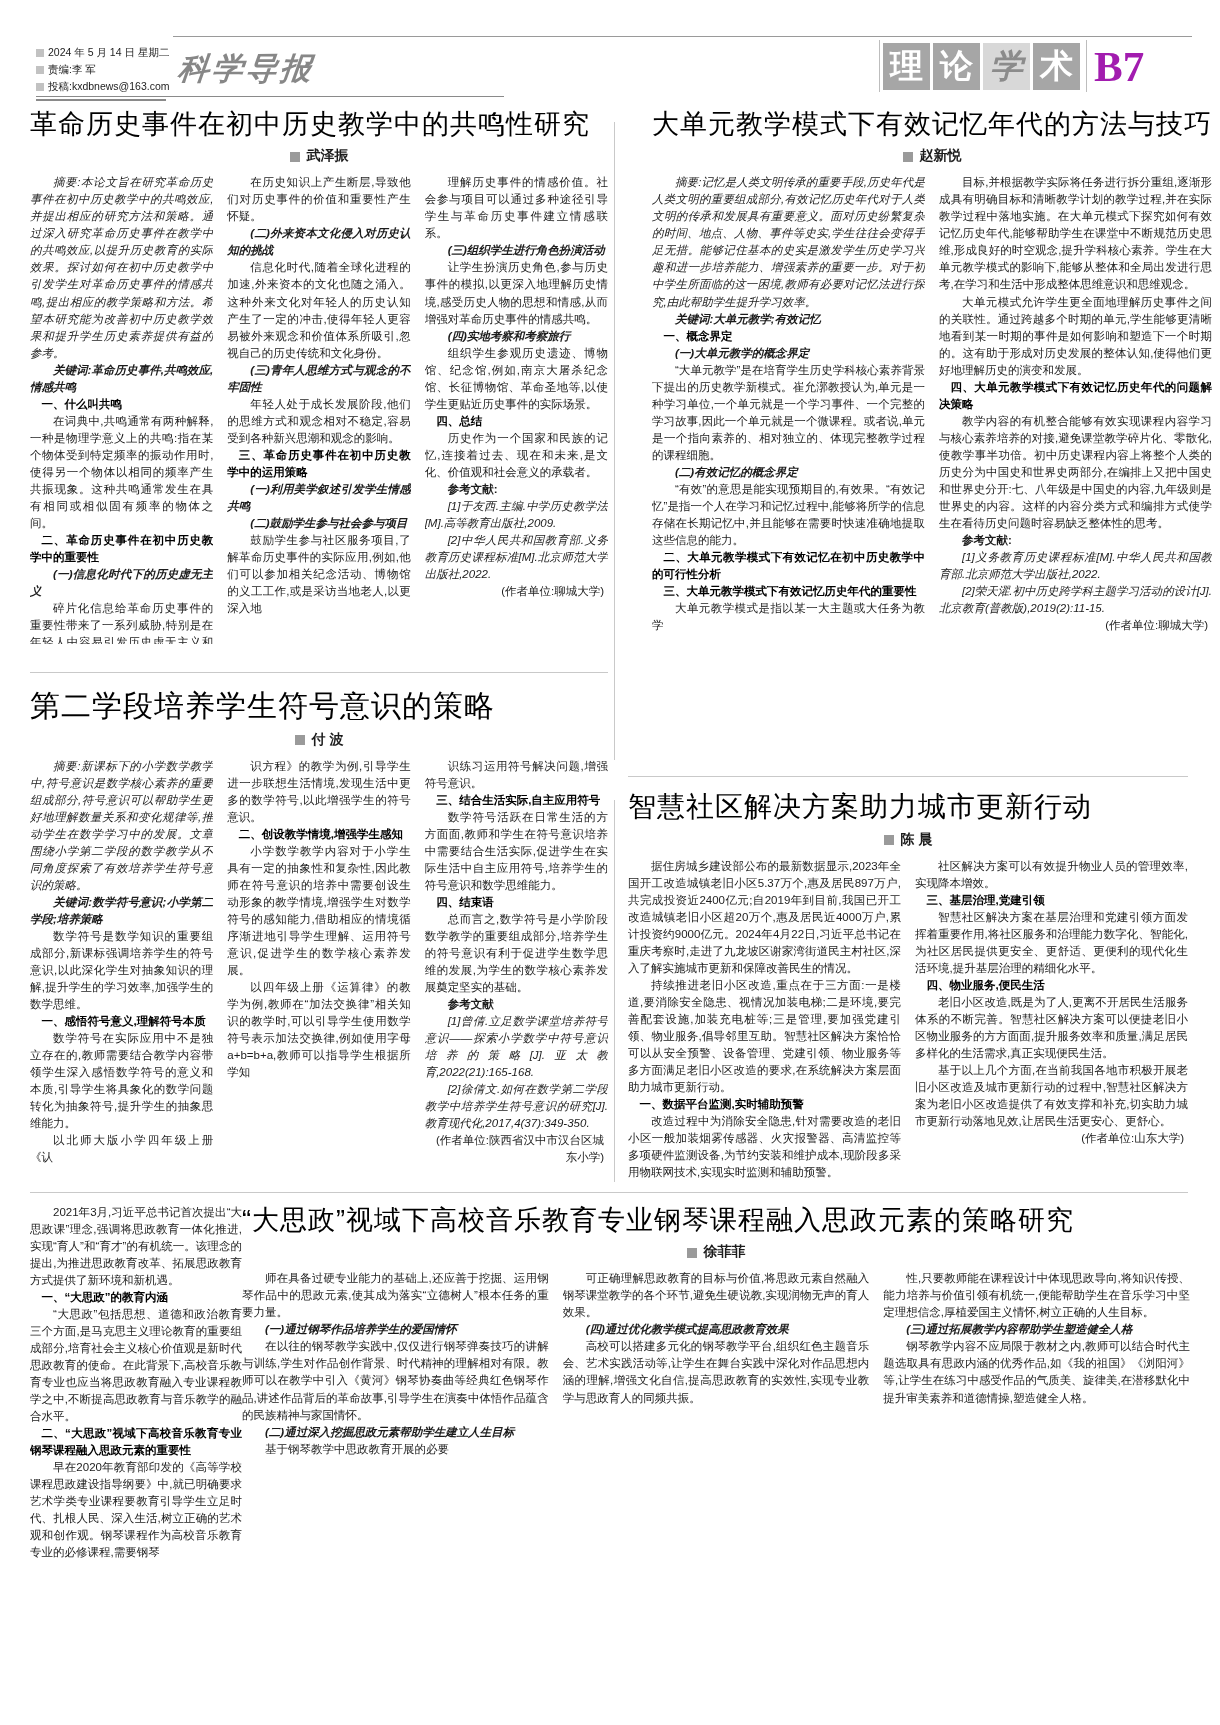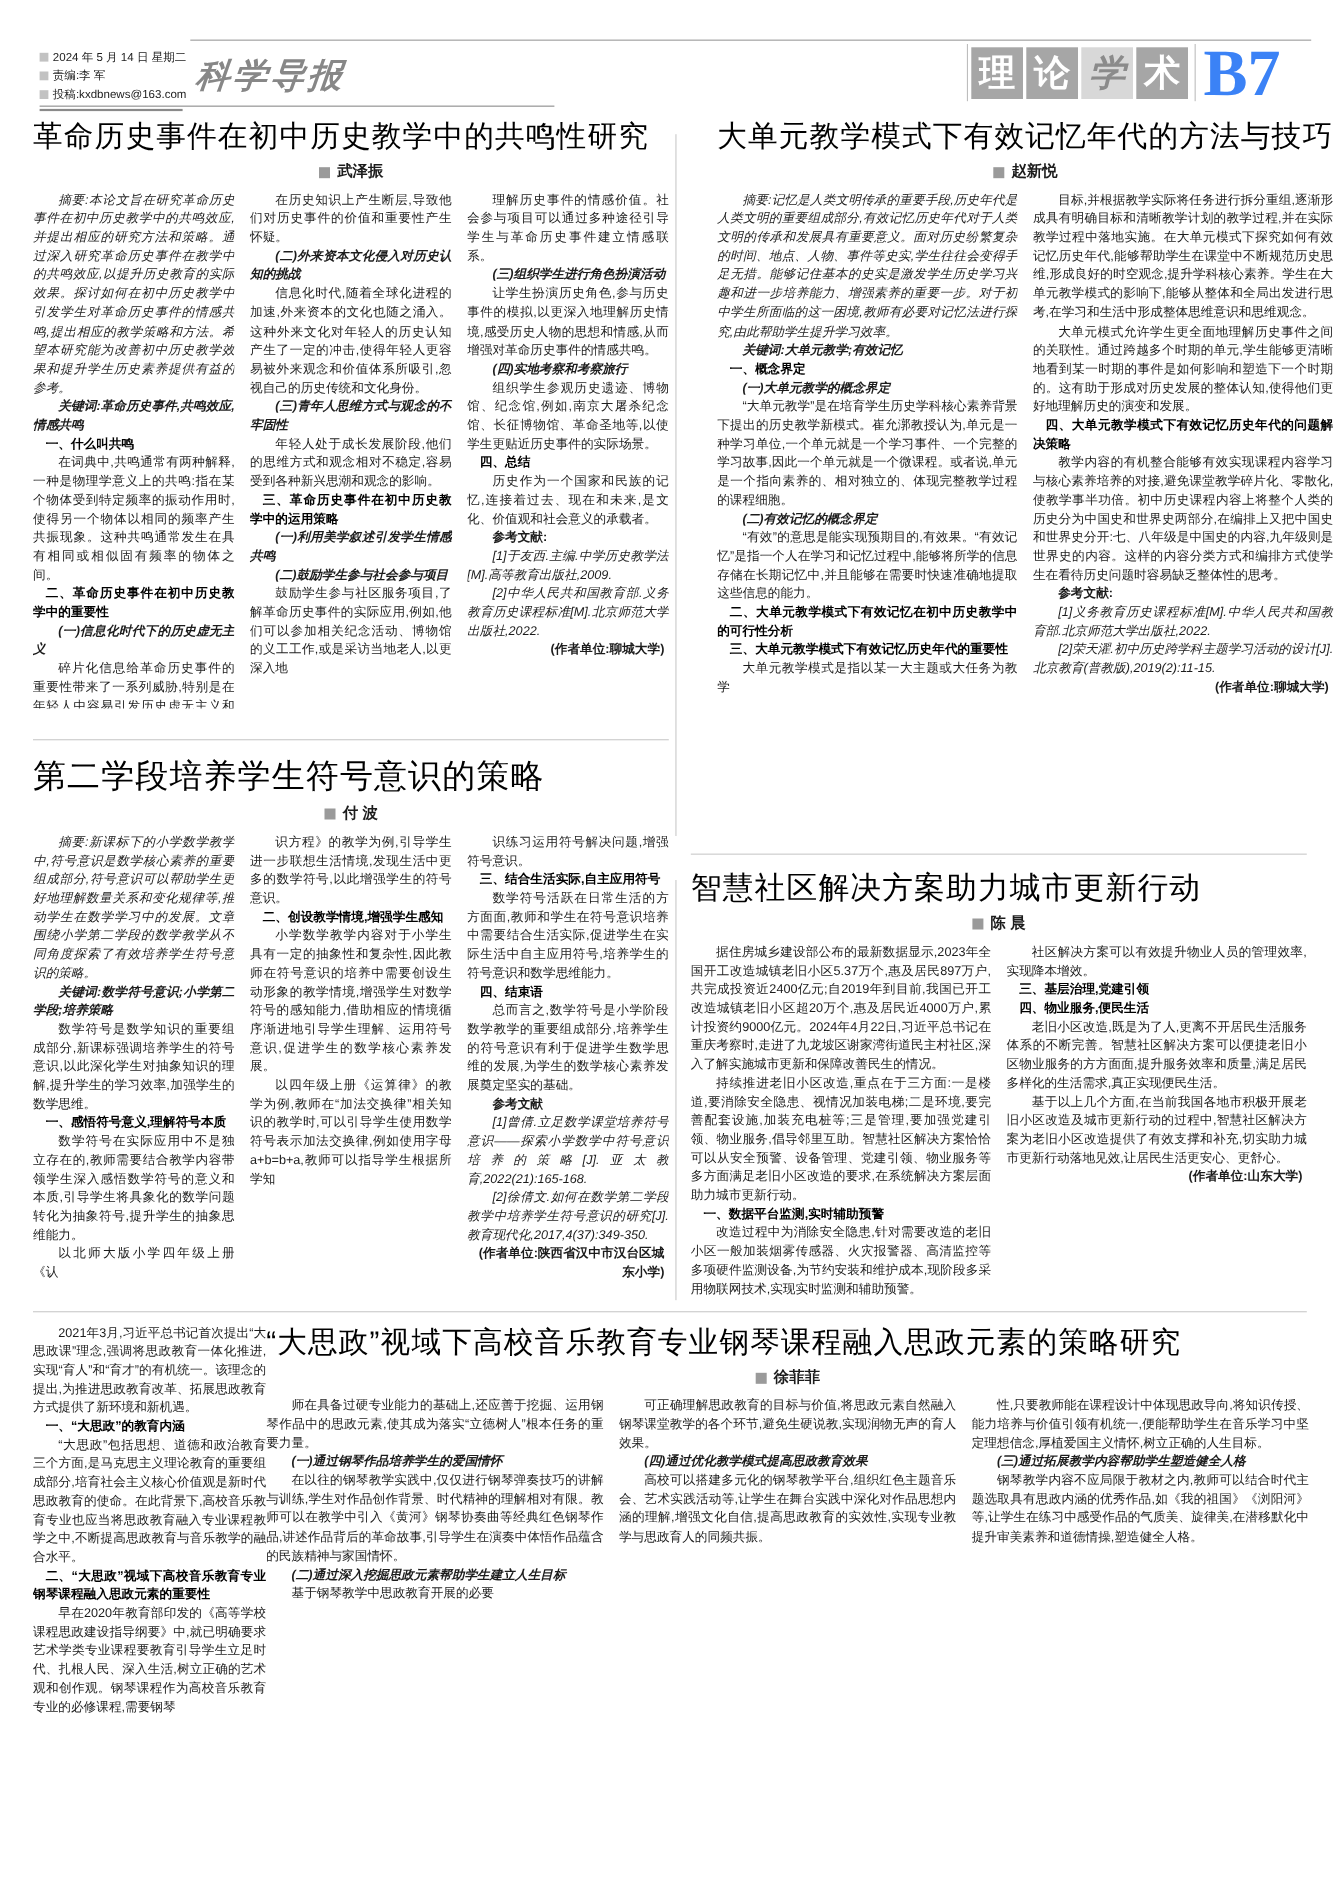--- a/index.html
+++ b/index.html
@@ -11,40 +11,40 @@
         border-bottom:2px solid #8a8a8a;padding-bottom:5px;white-space:nowrap;}
   .meta-under{position:absolute;left:36px;top:96px;width:468px;border-top:1px solid #8a8a8a;}
   .sq{display:inline-block;width:8px;height:8px;background:#c2c2c2;margin-right:4px;vertical-align:middle;}
   .logo{position:absolute;left:178px;top:48px;font-size:31px;font-weight:bold;font-style:italic;
         color:#878787;letter-spacing:3px;transform:skewX(-6deg);}
   .mast{position:absolute;left:876px;top:40px;height:52px;display:flex;align-items:center;}
   .mast .vln{width:1px;height:52px;background:#bdbdbd;margin:0 3px;}
   .mast .box{width:47px;height:47px;background:#a6a6a6;color:#ffffff;font-weight:bold;font-size:33px;
              display:flex;align-items:center;justify-content:center;margin-right:3px;}
   .mast .box.light{background:#d8d8d8;color:#8b8b8b;font-style:italic;}
-  .pageno{font-family:"Liberation Serif","DejaVu Serif",serif;font-weight:bold;font-size:60px;color:#3b82f6;margin-left:4px;}
+  .pageno{font-family:"Liberation Serif","DejaVu Serif",serif;font-weight:bold;font-size:43px;color:#a21caf;margin-left:4px;}
   
   .vdiv,.hdiv{position:absolute;background:#c9c9c9;}
   .vdiv{width:1px;} .hdiv{height:1px;}
   
   .article{position:absolute;}
   .art-title{text-align:left;font-weight:normal;font-size:27px;letter-spacing:1px;line-height:1.2;margin:0;color:#000;}
   .byline{text-align:center;font-size:14px;font-weight:bold;margin:7px 0 9px;}
   .bsq{display:inline-block;width:10px;height:10px;background:#9a9a9a;margin-right:7px;vertical-align:middle;}
   .cols{display:flex;gap:14px;}
   .col{flex:1;overflow:hidden;font-size:11.5px;line-height:1.48;text-align:justify;}
   .col p{margin:0;}
   .p{text-indent:2em;}
   .h{font-weight:bold;text-indent:1em;color:#000;}
   .sub{font-weight:bold;font-style:italic;text-indent:2em;}
   .abs{font-style:italic;text-indent:2em;}
   .kw{font-style:italic;font-weight:bold;text-indent:2em;}
   .refh{font-weight:bold;text-indent:2em;}
   .ref{font-style:italic;text-indent:2em;}
-  .sig{text-align:right;font-weight:bold;padding-right:4px;}
+  .sig{text-align:right;font-weight:normal;padding-right:4px;}
   
   #a1{left:30px;top:108px;width:578px;} #a1 .cols{height:470px;}
   #a2{left:628px;top:108px;width:560px;margin-left:24px;} #a2 .cols{height:576px;}
   #a3{left:30px;top:688px;width:578px;} #a3 .art-title{font-size:30px;} #a3 .cols{height:416px;}
   #a4{left:628px;top:790px;width:560px;} #a4 .art-title{font-size:28px;} #a4 .cols{height:322px;}
   #a5{left:30px;top:1204px;width:1160px;display:flex;}
   #a5 .first-col{width:212px;flex:none;height:505px;}
   #a5 .right{flex:1;display:flex;flex-direction:column;}
   #a5 .art-title{font-size:27px;}
   #a5 .cols{height:420px;}
@@ -185,20 +185,21 @@
     <div class="cols">
         <div class="col">
           <p class="p">据住房城乡建设部公布的最新数据显示,2023年全国开工改造城镇老旧小区5.37万个,惠及居民897万户,共完成投资近2400亿元;自2019年到目前,我国已开工改造城镇老旧小区超20万个,惠及居民近4000万户,累计投资约9000亿元。2024年4月22日,习近平总书记在重庆考察时,走进了九龙坡区谢家湾街道民主村社区,深入了解实施城市更新和保障改善民生的情况。</p>
           <p class="p">持续推进老旧小区改造,重点在于三方面:一是楼道,要消除安全隐患、视情况加装电梯;二是环境,要完善配套设施,加装充电桩等;三是管理,要加强党建引领、物业服务,倡导邻里互助。智慧社区解决方案恰恰可以从安全预警、设备管理、党建引领、物业服务等多方面满足老旧小区改造的要求,在系统解决方案层面助力城市更新行动。</p>
           <p class="h">一、数据平台监测,实时辅助预警</p>
           <p class="p">改造过程中为消除安全隐患,针对需要改造的老旧小区一般加装烟雾传感器、火灾报警器、高清监控等多项硬件监测设备,为节约安装和维护成本,现阶段多采用物联网技术,实现实时监测和辅助预警。</p>
         </div>
         <div class="col">
           <p class="p">社区解决方案可以有效提升物业人员的管理效率,实现降本增效。</p>
           <p class="h">三、基层治理,党建引领</p>
+          <p class="p">智慧社区解决方案在基层治理和党建引领方面发挥着重要作用,将社区服务和治理能力数字化、智能化,为社区居民提供更安全、更舒适、更便利的现代化生活环境,提升基层治理的精细化水平。</p>
           <p class="h">四、物业服务,便民生活</p>
           <p class="p">老旧小区改造,既是为了人,更离不开居民生活服务体系的不断完善。智慧社区解决方案可以便捷老旧小区物业服务的方方面面,提升服务效率和质量,满足居民多样化的生活需求,真正实现便民生活。</p>
           <p class="p">基于以上几个方面,在当前我国各地市积极开展老旧小区改造及城市更新行动的过程中,智慧社区解决方案为老旧小区改造提供了有效支撑和补充,切实助力城市更新行动落地见效,让居民生活更安心、更舒心。</p>
           <p class="sig">(作者单位:山东大学)</p>
         </div>
       </div>
   </div>
 
   <div class="article" id="a5">
     <div class="col first-col">

